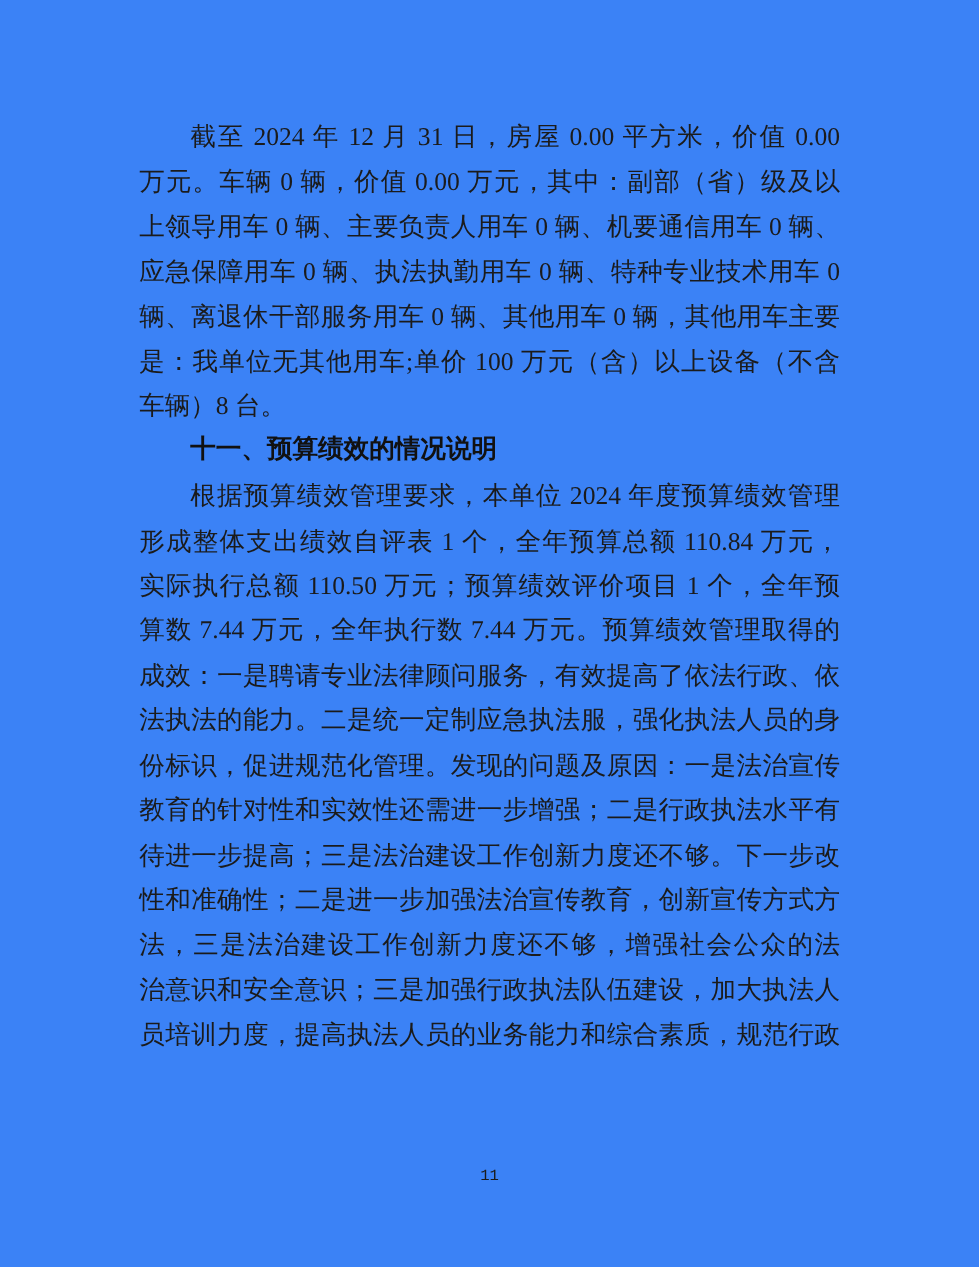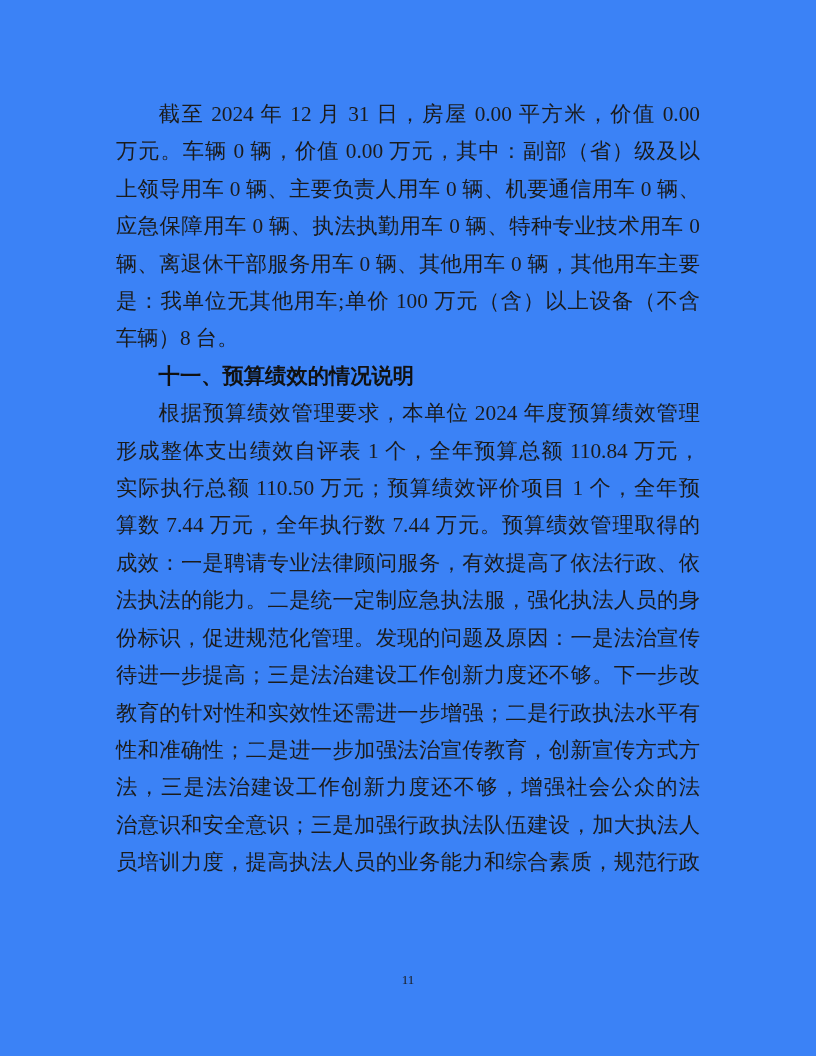--- a/index.html
+++ b/index.html
@@ -29,38 +29,38 @@
     text-align-last: justify;
     white-space: normal;
   }
   .para-first {
     text-indent: 2em;
   }
   .para-last {
     text-align-last: left;
   }
   .heading {
-    font-family: Liberation Sans, sans-serif;
+    font-family: Liberation Mono, monospace;
     font-weight: 700;
     font-size: 21.3px;
     line-height: 37.4px;
     text-indent: 2em;
     text-align: right;
     text-align-last: left;
     color: #111111;
   }
   .footer {
     position: absolute;
     left: 0;
     right: 0;
     top: 970px;
     text-align: center;
   }
   .page-number {
-    font-family: Liberation Serif, serif;
+    font-family: Liberation Mono, monospace;
     font-size: 13px;
     color: #1b1b1b;
   }
 </style>
 </head>
 <body>
 
 <div class="page">
   <div class="content">
 
@@ -74,22 +74,22 @@
 
     <div class="heading">十一、预算绩效的情况说明</div>
 
     <div class="line para-first">根据预算绩效管理要求，本单位 2024 年度预算绩效管理</div>
     <div class="line">形成整体支出绩效自评表 1 个，全年预算总额 110.84 万元，</div>
     <div class="line">实际执行总额 110.50 万元；预算绩效评价项目 1 个，全年预</div>
     <div class="line">算数 7.44 万元，全年执行数 7.44 万元。预算绩效管理取得的</div>
     <div class="line">成效：一是聘请专业法律顾问服务，有效提高了依法行政、依</div>
     <div class="line">法执法的能力。二是统一定制应急执法服，强化执法人员的身</div>
     <div class="line">份标识，促进规范化管理。发现的问题及原因：一是法治宣传</div>
+    <div class="line">教育的针对性和实效性还需进一步增强；二是行政执法水平有</div>
     <div class="line">待进一步提高；三是法治建设工作创新力度还不够。下一步改</div>
-    <div class="line">教育的针对性和实效性还需进一步增强；二是行政执法水平有</div>
     <div class="line">性和准确性；二是进一步加强法治宣传教育，创新宣传方式方</div>
     <div class="line">法，三是法治建设工作创新力度还不够，增强社会公众的法</div>
     <div class="line">治意识和安全意识；三是加强行政执法队伍建设，加大执法人</div>
     <div class="line">员培训力度，提高执法人员的业务能力和综合素质，规范行政</div>
 
   </div>
 
   <div class="footer">
     <span class="page-number">11</span>
   </div>

